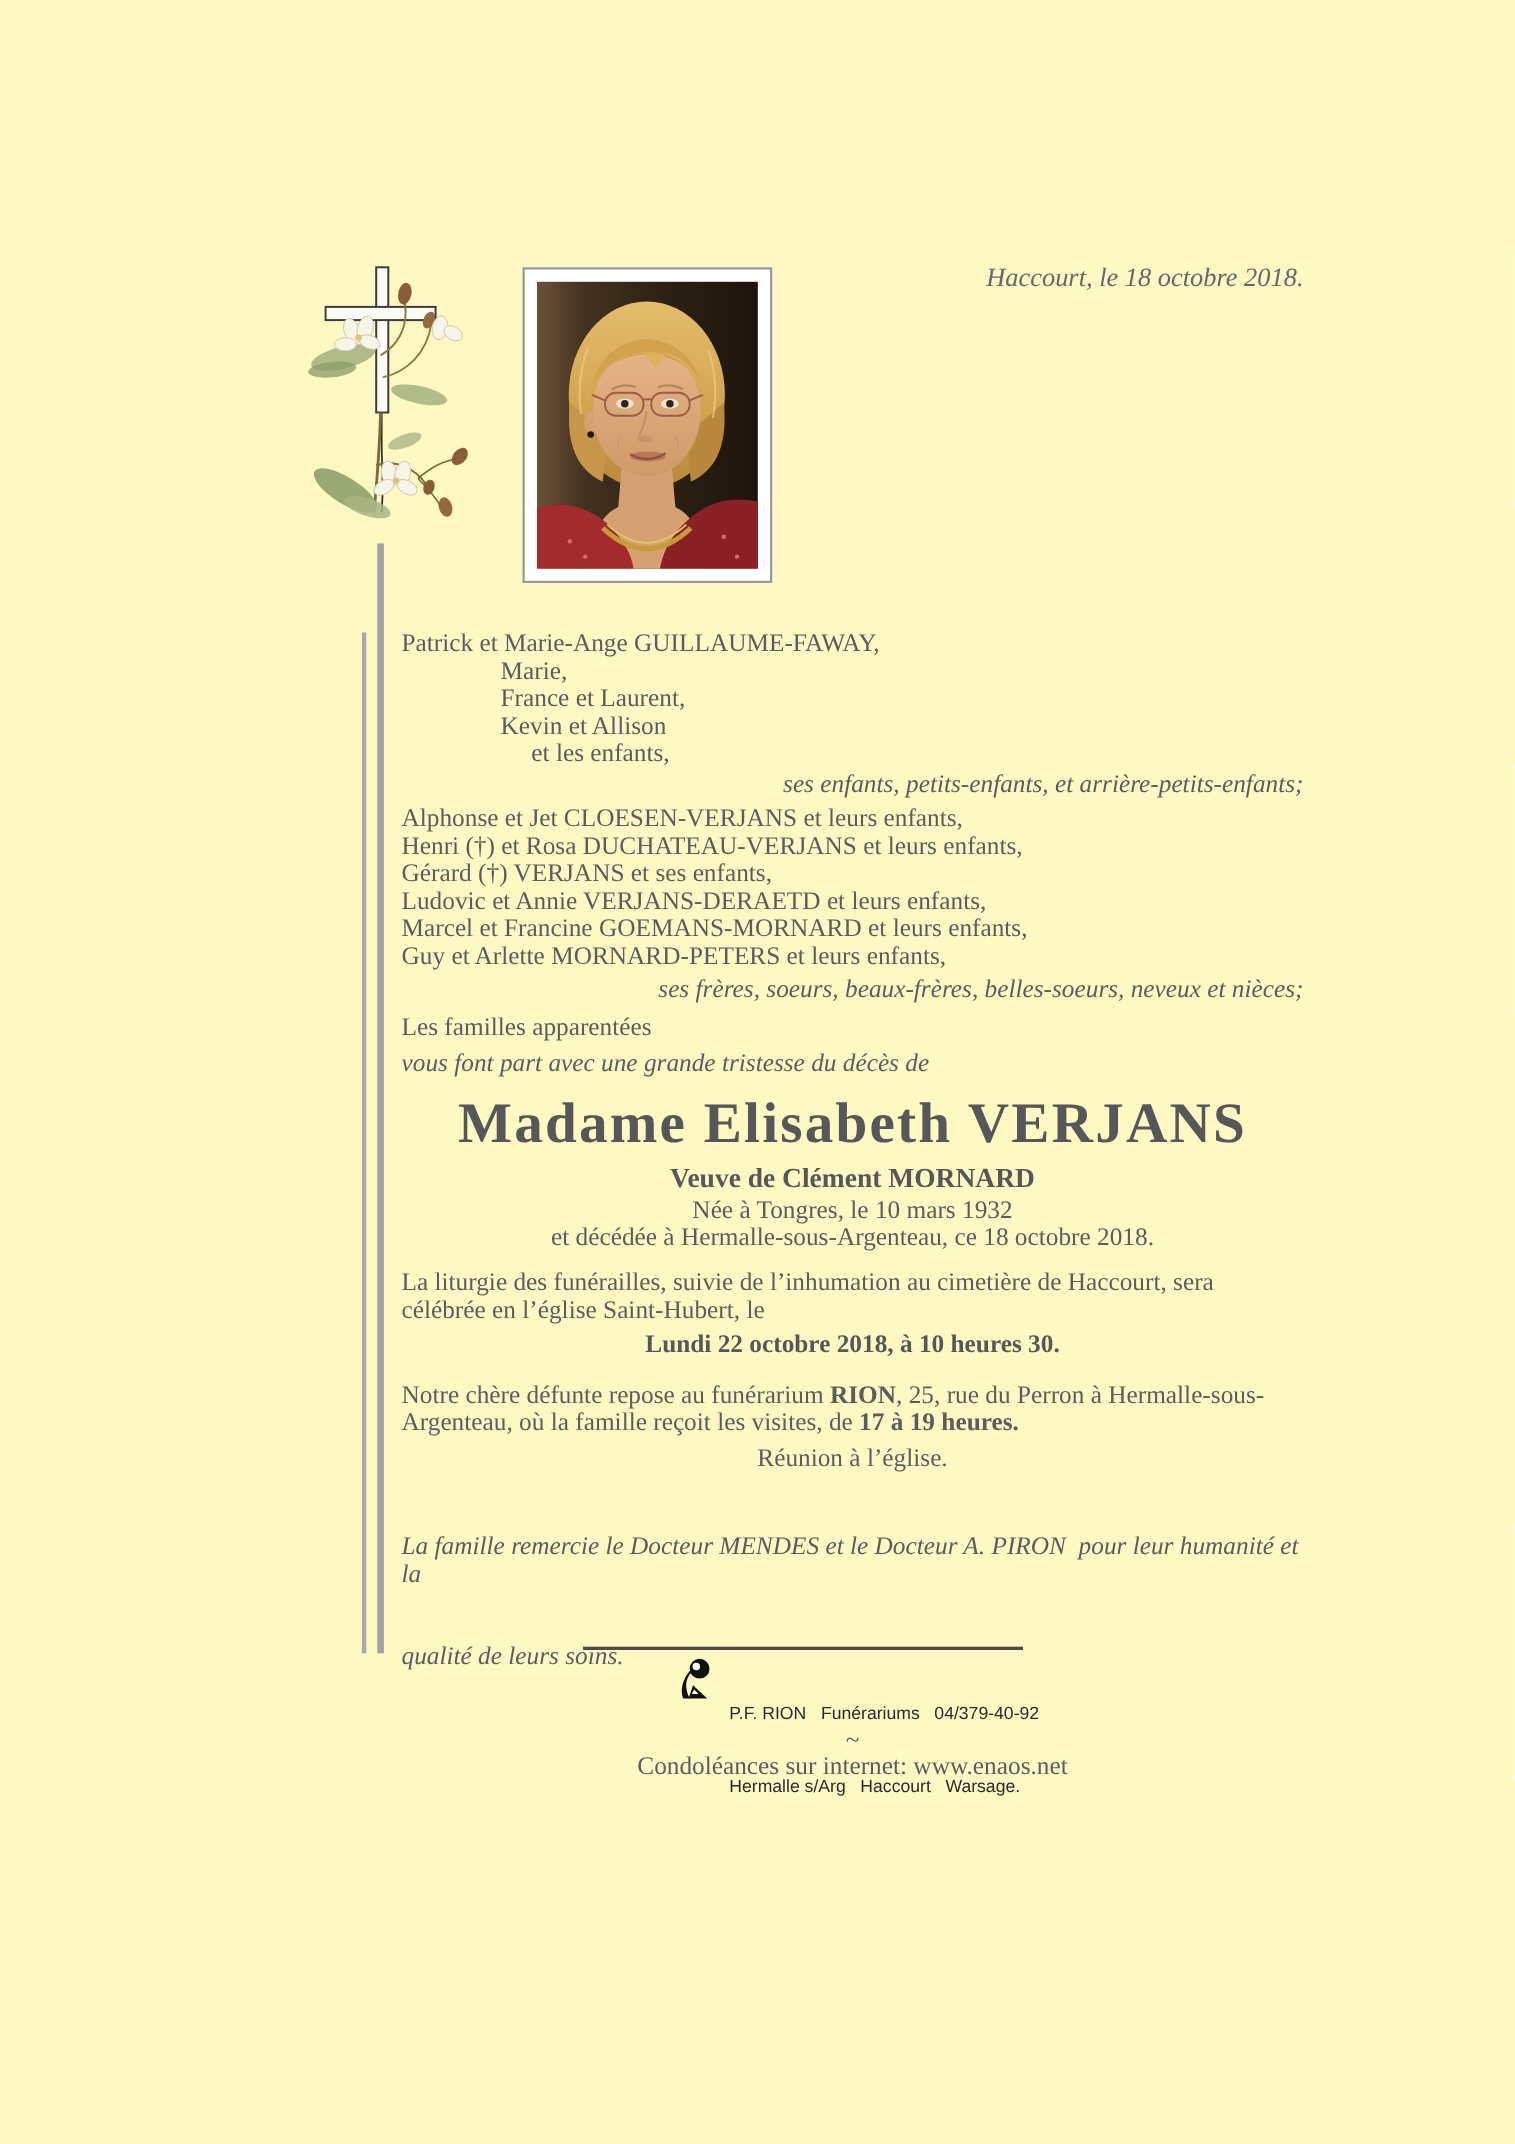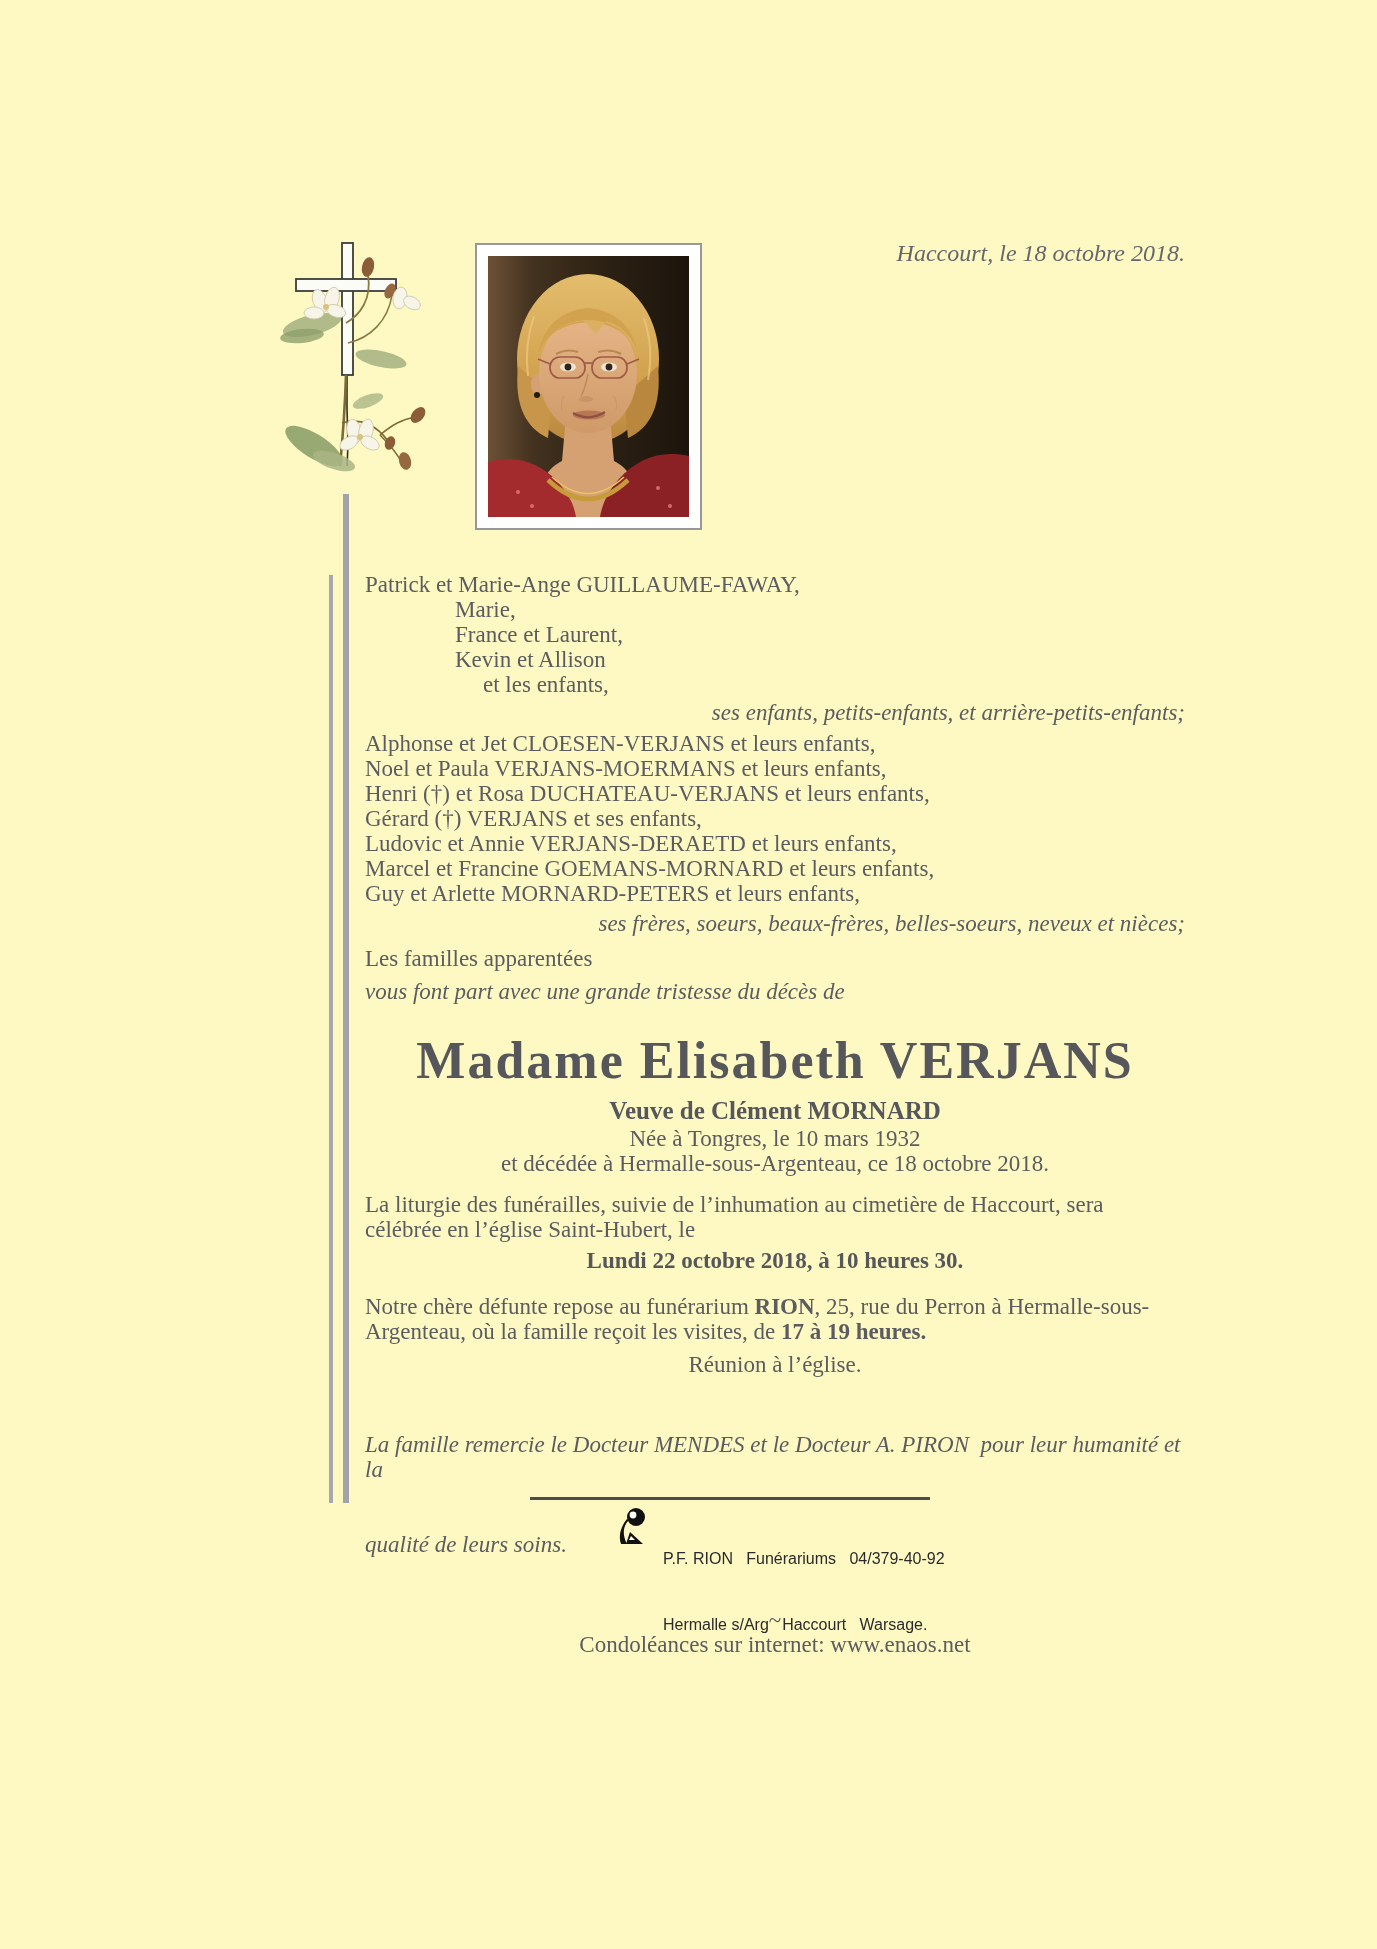--- a/index.html
+++ b/index.html
@@ -25,21 +25,21 @@
   
   .content{position:absolute;left:365px;top:572px;width:820px;font-size:23px;line-height:25px;}
   .names div{white-space:nowrap;}
   .ind-1{padding-left:90px;}
   .ind-2{padding-left:118px;}
   .relation{font-style:italic;text-align:right;margin-top:3px;}
   .relation-2{font-style:italic;text-align:right;margin-top:5px;}
   .group-2{margin-top:6px;}
   .apparentees{margin-top:10px;}
   .announcement{font-style:italic;margin-top:8px;}
-  .deceased-name{margin-top:30px;text-align:center;font-weight:bold;font-size:52px;
+  .deceased-name{margin-top:16px;text-align:center;font-weight:bold;font-size:52px;
                  line-height:54px;letter-spacing:2px;color:#56575b;white-space:nowrap;}
   .widow{margin-top:8px;text-align:center;font-weight:bold;font-size:25px;line-height:30px;color:#56575b;}
   .birth,.death{text-align:center;}
   .liturgy{margin-top:16px;}
   .funeral-datetime{margin-top:2px;text-align:center;font-weight:bold;font-size:23px;
                     line-height:34px;color:#56575b;}
   .repose{margin-top:16px;}
   .reunion{margin-top:8px;text-align:center;}
   .thanks{margin-top:5px;font-style:italic;white-space:pre-wrap;}
   .tilde{margin-top:3px;text-align:center;line-height:22px;}
@@ -188,21 +188,20 @@
       <div class="ind-1">Marie,</div>
       <div class="ind-1">France et Laurent,</div>
       <div class="ind-1">Kevin et Allison</div>
       <div class="ind-2">et les enfants,</div>
     </div>
 
     <div class="relation">ses enfants, petits-enfants, et arrière-petits-enfants;</div>
 
     <div class="names group-2">
       <div>Alphonse et Jet CLOESEN-VERJANS et leurs enfants,</div>
-      <div>Noel et Paula VERJANS-MOERMANS et leurs enfants,</div>
       <div>Henri (†) et Rosa DUCHATEAU-VERJANS et leurs enfants,</div>
       <div>Gérard (†) VERJANS et ses enfants,</div>
       <div>Ludovic et Annie VERJANS-DERAETD et leurs enfants,</div>
       <div>Marcel et Francine GOEMANS-MORNARD et leurs enfants,</div>
       <div>Guy et Arlette MORNARD-PETERS et leurs enfants,</div>
     </div>
 
     <div class="relation-2">ses frères, soeurs, beaux-frères, belles-soeurs, neveux et nièces;</div>
 
     <div class="apparentees">Les familles apparentées</div>

